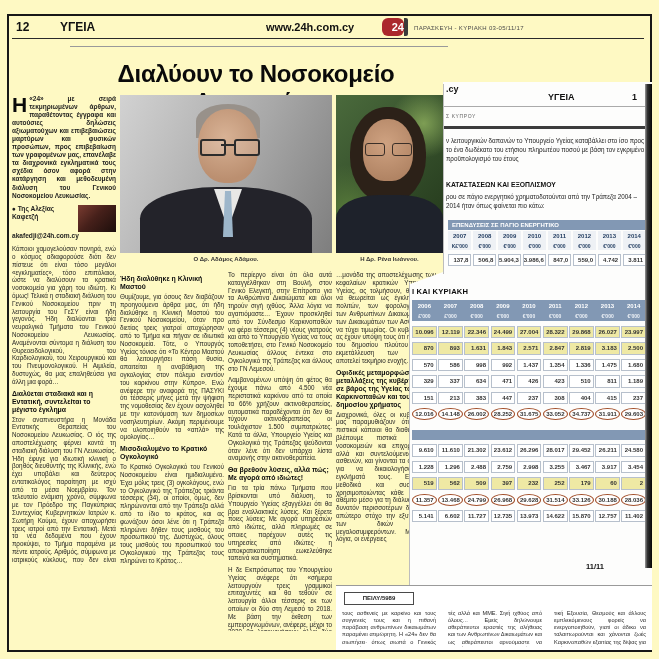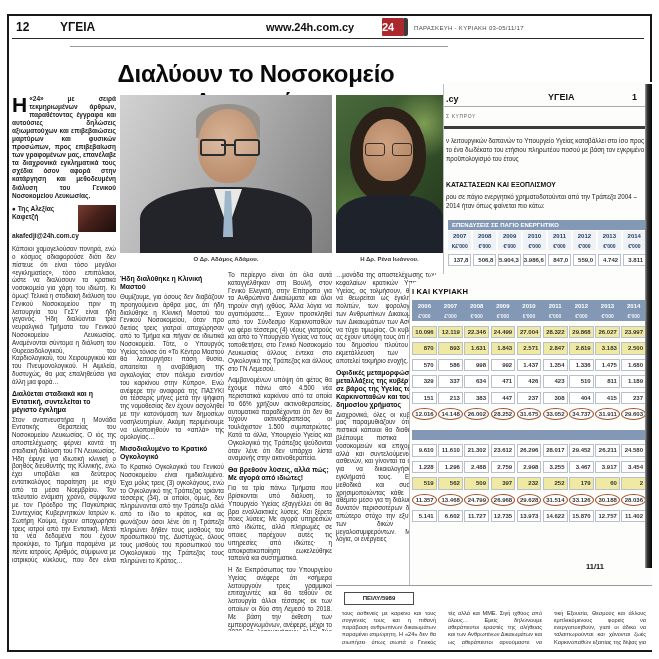--- a/index.html
+++ b/index.html
@@ -1,26 +1,26 @@
 <!DOCTYPE html>
 <html><head>
 <meta charset="utf-8">
 <style>
   html,body{margin:0;padding:0;background:#e9e9e6;}
-  #canvas{position:relative;width:659px;height:659px;background:#ffffff;overflow:hidden;
+  #canvas{position:relative;width:659px;height:659px;background:#fef9c3;overflow:hidden;
           font-family:"Liberation Sans",sans-serif;color:#1c1c1c;}
   .abs{position:absolute;}
   
   .frame{left:7px;top:14px;width:641px;height:634px;border:2px solid #181818;}
   
   .mh-page{left:16px;top:20px;font-size:12px;font-weight:bold;color:#111;}
   .mh-section{left:60px;top:20px;font-size:12px;font-weight:bold;color:#111;}
   .mh-site{left:266px;top:21px;font-size:11px;font-weight:bold;color:#111;}
   .logo24{left:382px;top:18px;width:22px;height:18px;background:#ab282d;color:#fff;font-size:11px;
-          font-weight:bold;text-align:left;line-height:18px;border-radius:1px;}
+          font-weight:bold;text-align:right;line-height:18px;border-radius:6px;}
   .logo-flap{left:404px;top:18px;width:4px;height:18px;background:#3b3b3b;border-radius:0 2px 2px 0;}
   .mh-date{left:414px;top:25px;font-size:6px;color:#4a4a4a;letter-spacing:.3px;}
   .rule-header{left:12px;top:38px;width:632px;height:1px;background:#2a2a2a;}
   .rule-kicker{left:70px;top:46px;width:378px;height:1px;background:#9a9a9a;}
   .kicker{left:70px;top:49px;width:378px;text-align:center;font-size:12px;color:#8f8f8f;letter-spacing:2px;}
   .headline{left:55px;top:60px;width:402px;text-align:center;font-size:24px;font-weight:800;
             color:#0a0a0a;letter-spacing:-.3px;}
   
   .col{overflow:hidden;font-size:6.3px;line-height:1.24;text-align:justify;color:#1d1d1d;}
   .col p{margin:0 0 4px 0;}
@@ -56,21 +56,21 @@
            background:radial-gradient(circle at 45% 40%,#cfa281 0%,#b08363 80%);}
   .p2-glass{top:48px;width:18px;height:11px;border:1.5px solid #3a2f28;border-radius:3px;}
   .p2-g1{left:29px;} .p2-g2{left:56px;}
   .p2-body{left:0px;top:100px;width:107px;height:58px;border-radius:40% 40% 0 0;background:#1e222b;}
   .caption{font-size:6px;font-weight:bold;color:#333;text-align:center;}
   .cap1{left:120px;top:256px;width:212px;}
   .cap2{left:336px;top:256px;width:107px;}
   
   .overlay{left:410px;top:82px;width:242px;height:503px;background:#fdfdfc;z-index:5;
            clip-path:polygon(33px 0px,33px 190px,0px 202px,0px 100%,100% 100%,100% 0px);}
-  .rp-site{left:36px;top:12px;font-size:9px;font-weight:bold;color:#111;}
+  .rp-site{left:36px;top:2px;font-size:9px;font-weight:bold;color:#111;}
   .rp-section{left:138px;top:10px;font-size:9px;font-weight:bold;color:#111;}
   .rp-pageno{left:222px;top:10px;font-size:9px;font-weight:bold;color:#111;}
   .rp-rule1{left:34px;top:24px;width:202px;height:1px;background:#aaa;}
   .rp-tagline{left:36px;top:31px;font-size:5px;color:#666;letter-spacing:.6px;}
   .rp-rule2{left:34px;top:44px;width:202px;height:2.5px;background:#3c3c3c;}
   .rp-para{font-size:6.3px;line-height:1.4;color:#222;text-align:left;}
   .rp-p1{left:36px;top:55px;width:200px;height:40px;overflow:hidden;}
   .rp-h1{left:36px;top:99px;font-size:6.8px;font-weight:bold;color:#111;}
   .rp-p2{left:36px;top:111px;width:200px;height:26px;overflow:hidden;}
   .rp-h2{left:2px;top:205px;font-size:7.6px;font-weight:bold;color:#0c0c0c;letter-spacing:.2px;}

